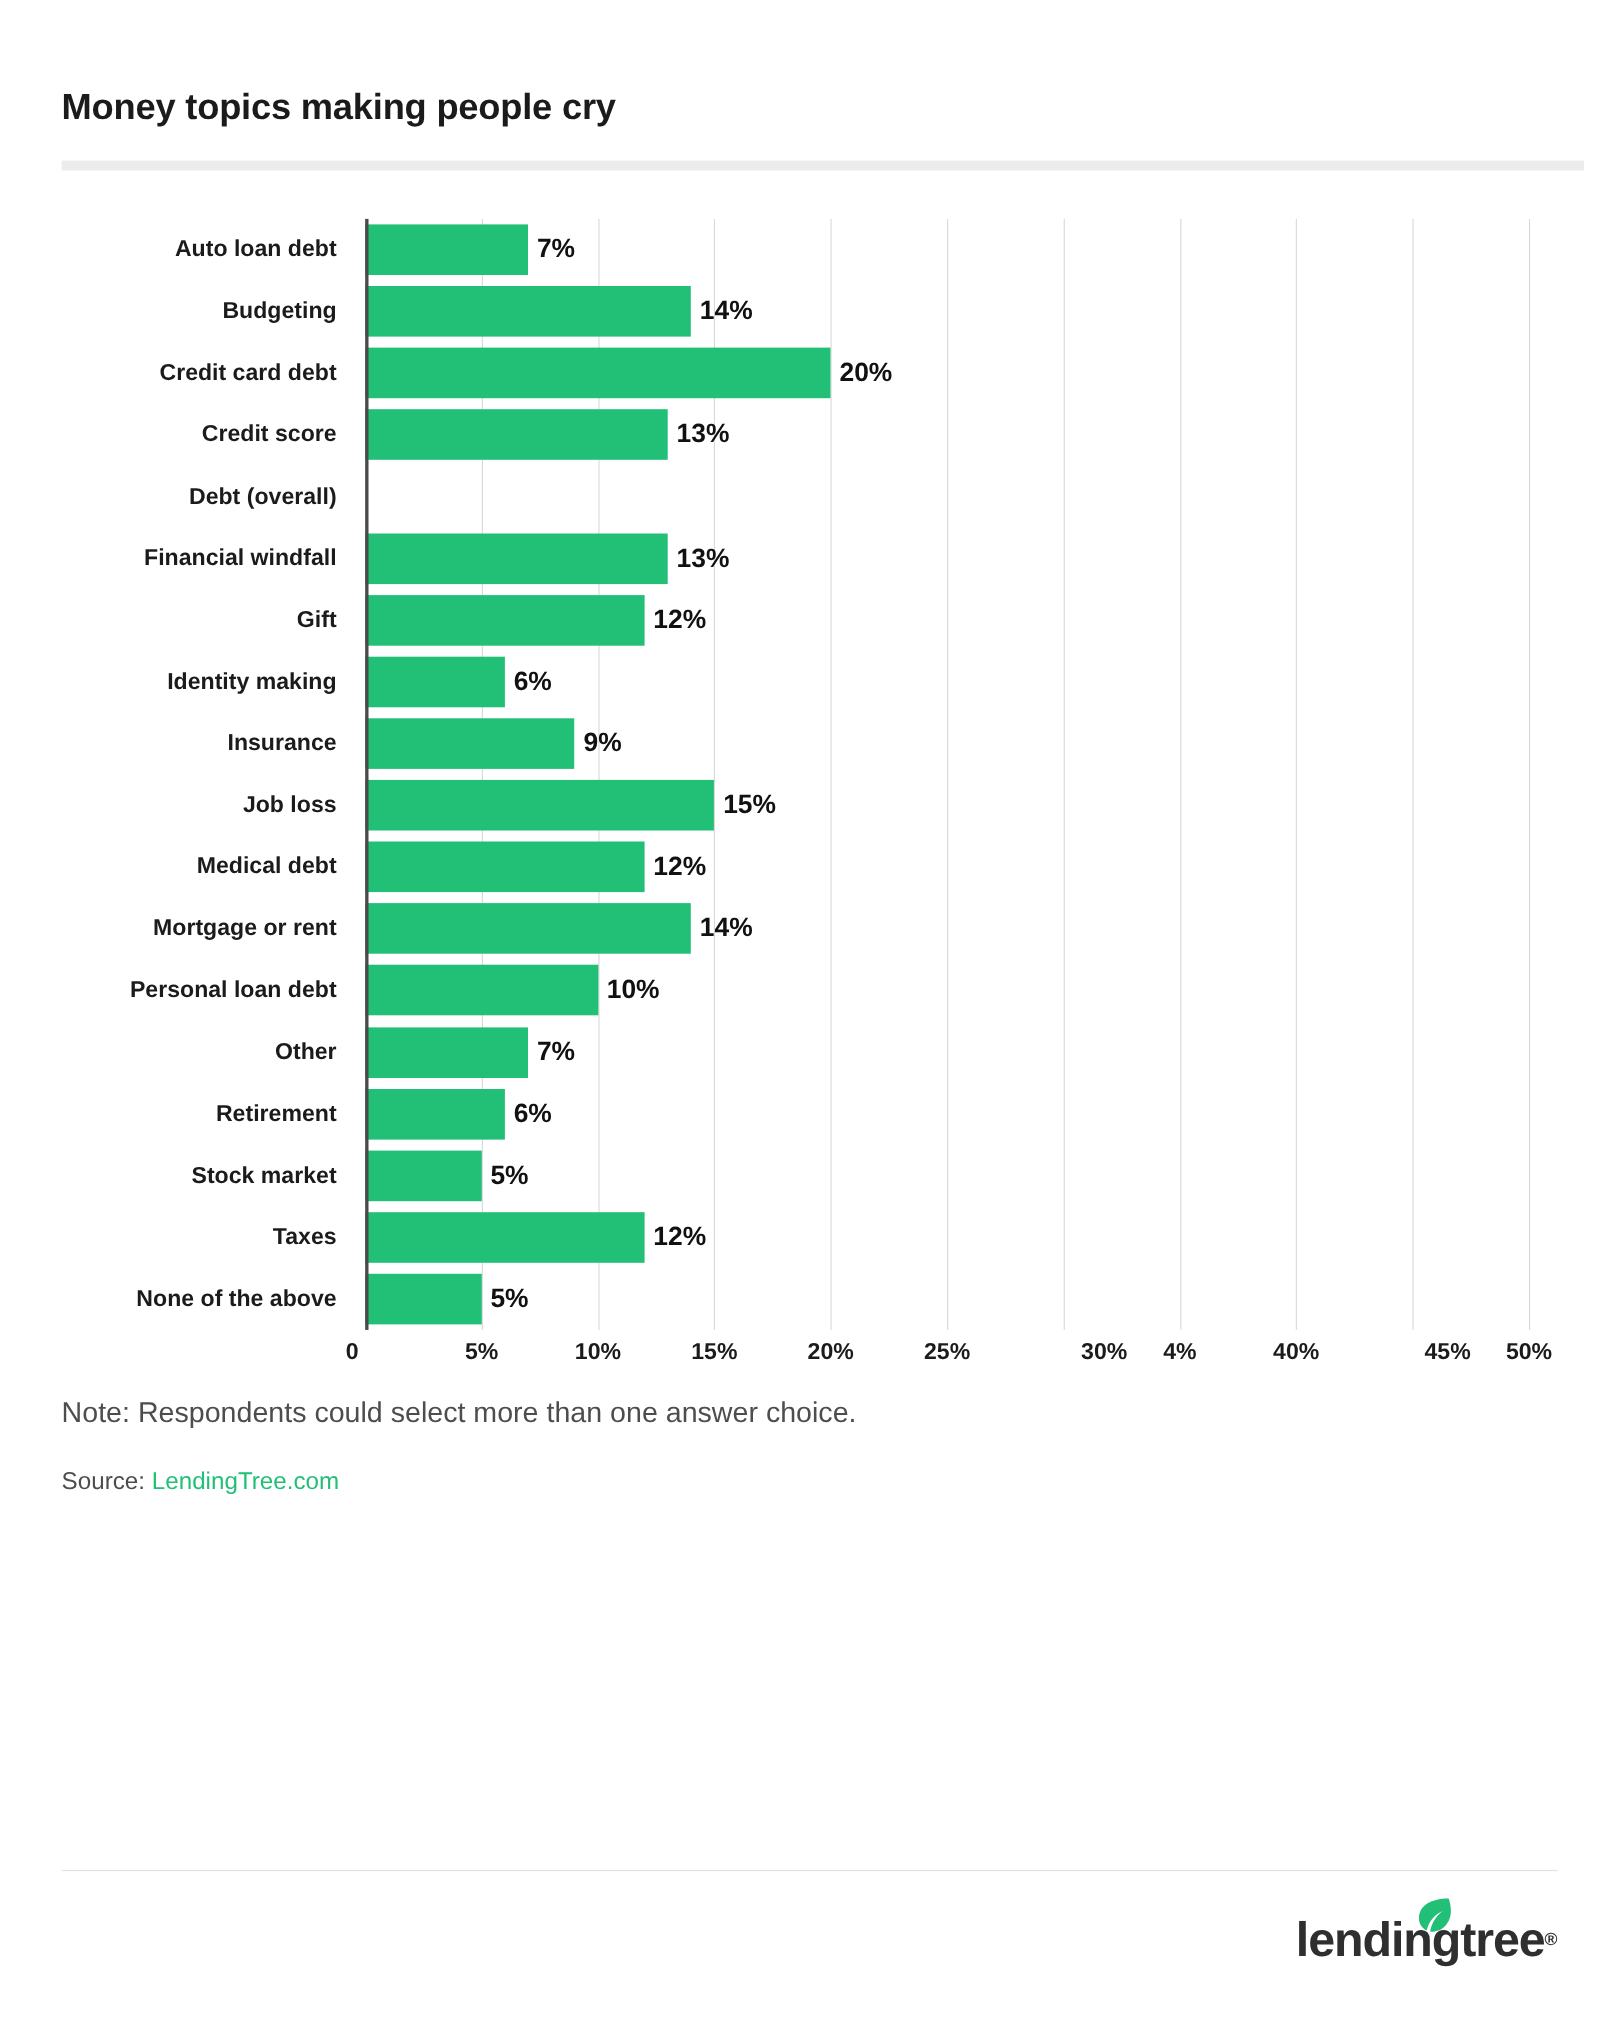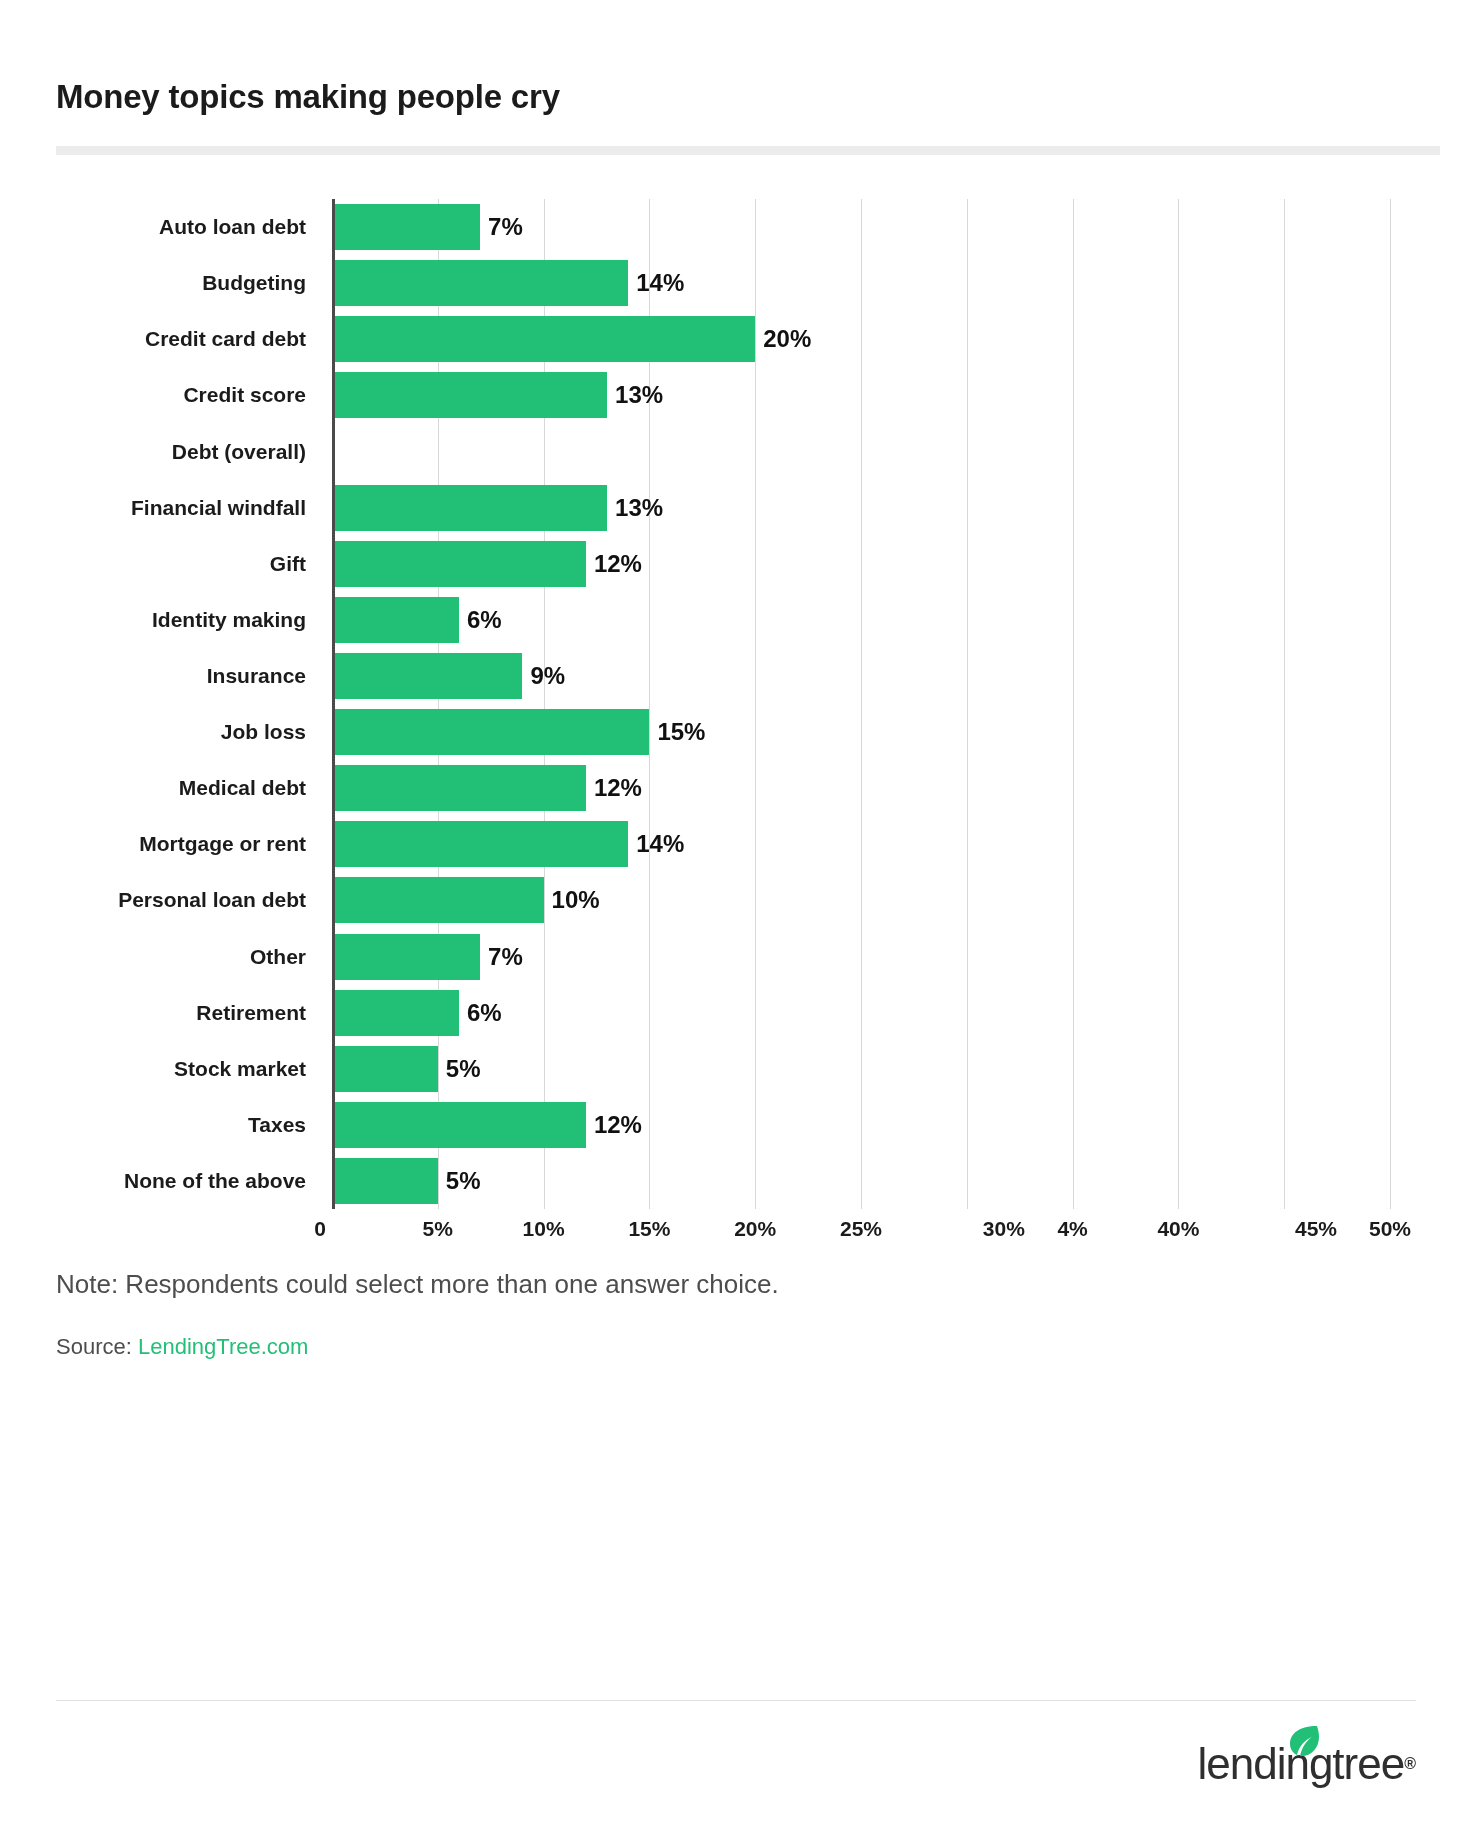--- a/index.html
+++ b/index.html
@@ -156,21 +156,21 @@
   }
   .brand {
     position: absolute;
     right: 56px;
     top: 1742px;
     display: flex;
     align-items: center;
   }
   .brand-text {
     font-size: 44px;
-    font-weight: normal;
+    font-weight: bold;
     color: #2f2f2f;
     letter-spacing: -1px;
     line-height: 1;
     margin-left: 11px;
   }
   .leaf {
     position: absolute;
     right: 96px;
     top: -18px;
   }

